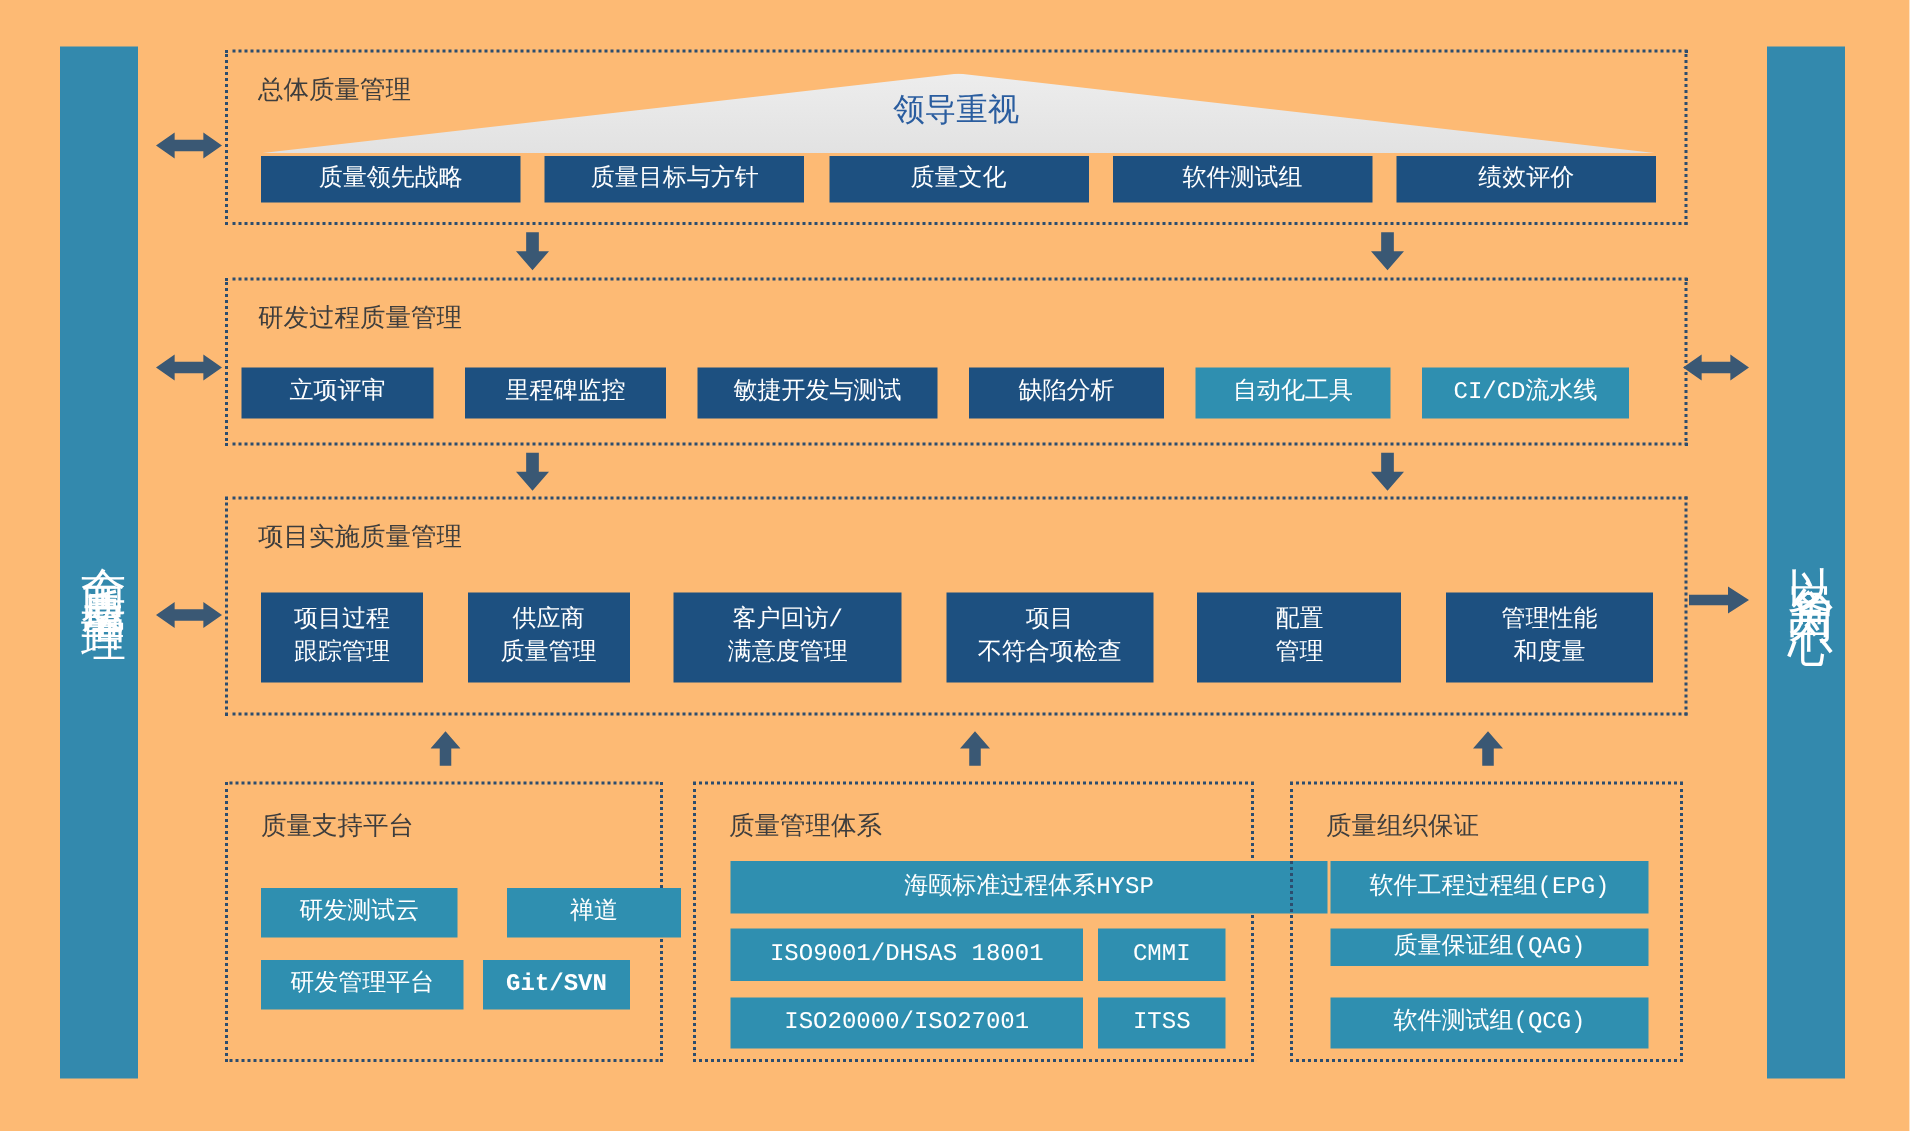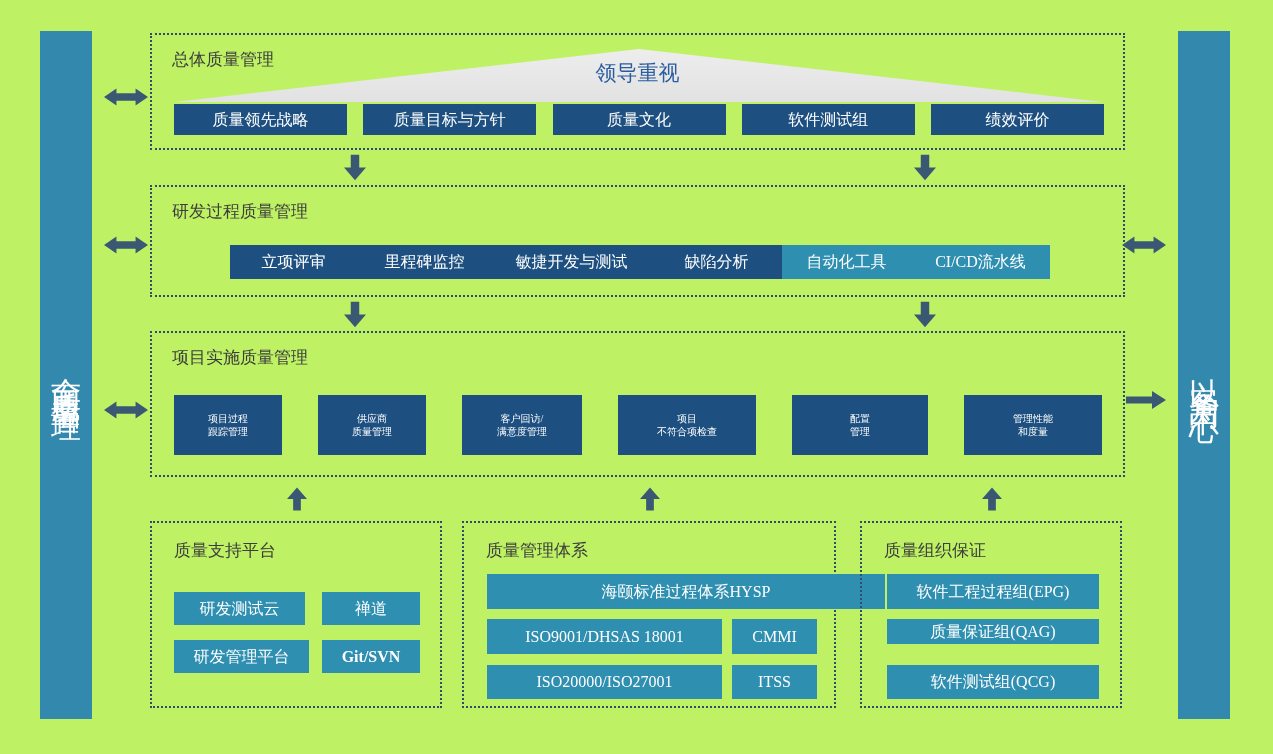--- a/index.html
+++ b/index.html
@@ -7,22 +7,22 @@
     --teal:#2f8fb0;
     --side:#3389ad;
     --arrow:#3a5874;
     --dots:#2c4d6e;
     --title:#3d3d3d;
     --tri:#e9e9e9;
     --trilabel:#2a5d9f;
   }
   html,body{margin:0;padding:0;background:#fff;}
   .stage{
-    position:relative;width:1273px;height:754px;background:#bef264;overflow:hidden;
-    font-family:Liberation Serif, serif;
+    position:relative;width:1273px;height:754px;background:#fdba74;overflow:hidden;
+    font-family:Liberation Mono, monospace;
   }
   
   .vbar{position:absolute;background:var(--side);color:#fff;display:flex;align-items:center;justify-content:center;}
   .vbar span{writing-mode:vertical-rl;text-orientation:upright;font-size:30px;letter-spacing:7px;line-height:1;}
   #bar-left{left:40px;top:31px;width:52px;height:688px;}
   #bar-right{left:1178px;top:31px;width:52px;height:688px;}
   
   .panel{position:absolute;border:2px dotted var(--dots);box-sizing:border-box;}
   #panel-overall{left:150px;top:33px;width:975px;height:117px;}
   #panel-rd{left:150px;top:185px;width:975px;height:112px;}
@@ -41,23 +41,23 @@
   
   .row{position:absolute;display:flex;justify-content:space-between;}
   .btn{background:var(--dark);color:#fff;display:flex;flex-direction:column;
     align-items:center;justify-content:center;font-size:16px;line-height:1.35;
     box-sizing:border-box;text-align:center;white-space:nowrap;}
   .btn.teal{background:var(--teal);}
   .btn.bold{font-weight:bold;text-align:right;}
   .abs{position:absolute;}
   #row-overall{left:22px;top:69px;width:930px;height:37px;}
   #row-overall .btn{width:173px;height:31px;}
-  #row-rd{left:25px;top:58px;width:925px;height:34px;justify-content:center;}
+  #row-rd{left:9px;top:58px;width:925px;height:34px;}
   #row-impl{left:22px;top:62px;width:928px;height:60px;font-size:15px;}
-  #row-impl .btn{font-size:10px;}
+  #row-impl .btn{font-size:16px;}
   
   .arrow{position:absolute;}
   .arrow svg{display:block;}
 </style>
 </head>
 <body>
 
 <div class="stage">
 
   <div class="vbar" id="bar-left">
@@ -96,21 +96,21 @@
     <div class="panel-title">项目实施质量管理</div>
     <div class="row" id="row-impl">
       <div class="btn" style="width:108px">
         <span>项目过程</span>
         <span>跟踪管理</span>
       </div>
       <div class="btn" style="width:108px">
         <span>供应商</span>
         <span>质量管理</span>
       </div>
-      <div class="btn" style="width:120px">
+      <div class="btn" style="width:152px">
         <span>客户回访/</span>
         <span>满意度管理</span>
       </div>
       <div class="btn" style="width:138px">
         <span>项目</span>
         <span>不符合项检查</span>
       </div>
       <div class="btn" style="width:136px">
         <span>配置</span>
         <span>管理</span>
@@ -118,21 +118,21 @@
       <div class="btn" style="width:138px">
         <span>管理性能</span>
         <span>和度量</span>
       </div>
     </div>
   </div>
 
   <div class="panel" id="panel-support">
     <div class="panel-title small">质量支持平台</div>
     <div class="btn teal abs" style="left:22px;top:69px;width:131px;height:33px">研发测试云</div>
-    <div class="btn teal abs" style="left:170px;top:69px;width:98px;height:33px">禅道</div>
+    <div class="btn teal abs" style="left:186px;top:69px;width:116px;height:33px">禅道</div>
     <div class="btn teal abs" style="left:22px;top:117px;width:135px;height:33px">研发管理平台</div>
     <div class="btn teal bold abs" style="left:170px;top:117px;width:98px;height:33px">Git/SVN</div>
   </div>
 
   <div class="panel" id="panel-system">
     <div class="panel-title small">质量管理体系</div>
     <div class="btn teal abs" style="left:23px;top:51px;width:398px;height:35px">海颐标准过程体系HYSP</div>
     <div class="btn teal abs" style="left:23px;top:96px;width:235px;height:35px">ISO9001/DHSAS 18001</div>
     <div class="btn teal abs" style="left:268px;top:96px;width:85px;height:35px">CMMI</div>
     <div class="btn teal abs" style="left:23px;top:142px;width:235px;height:34px">ISO20000/ISO27001</div>

